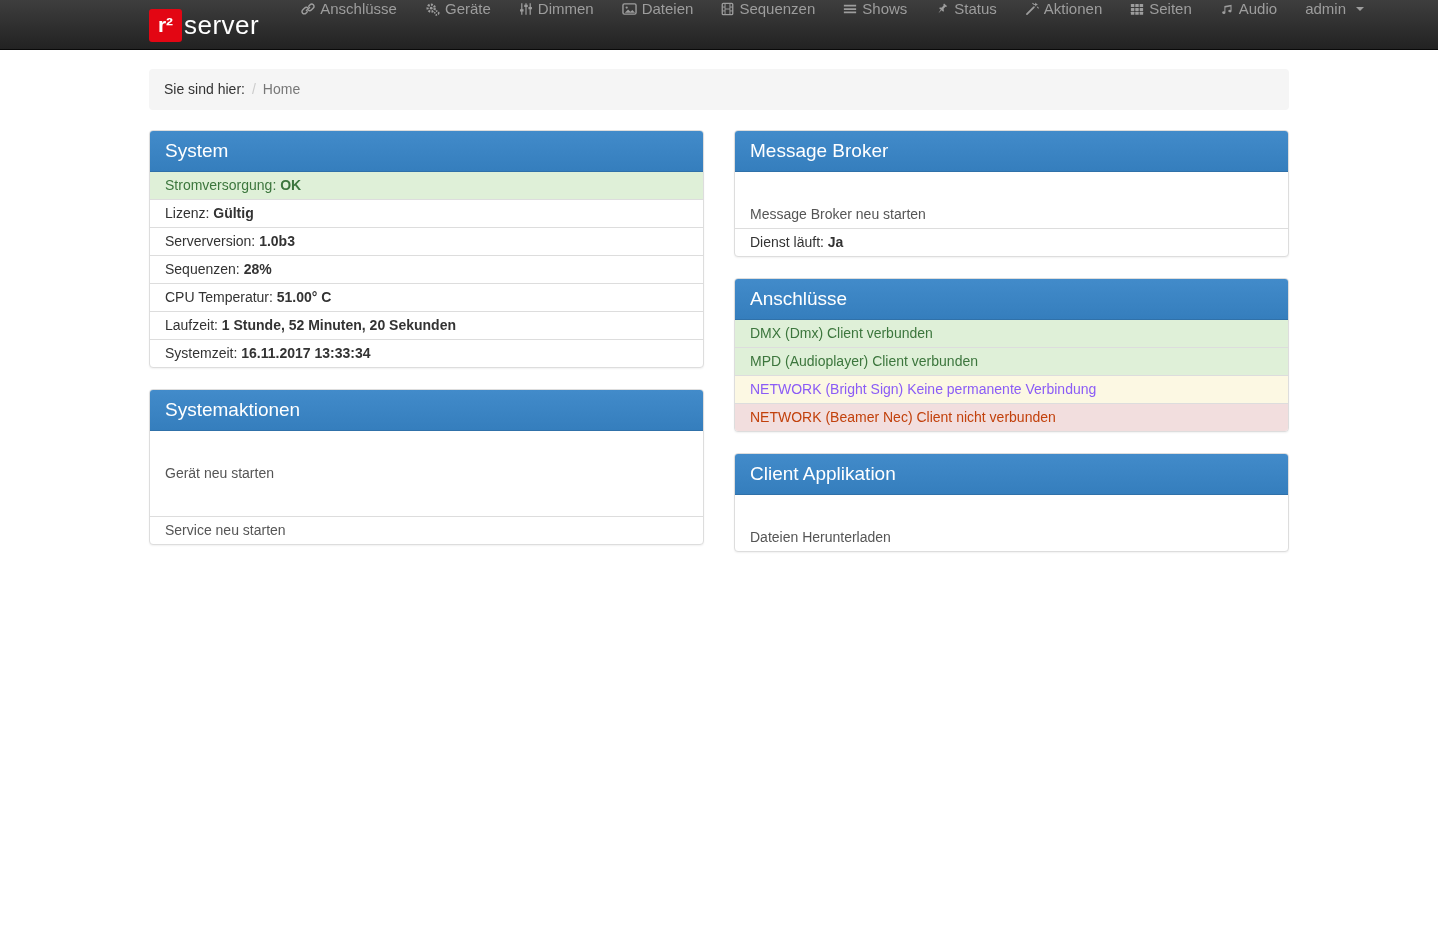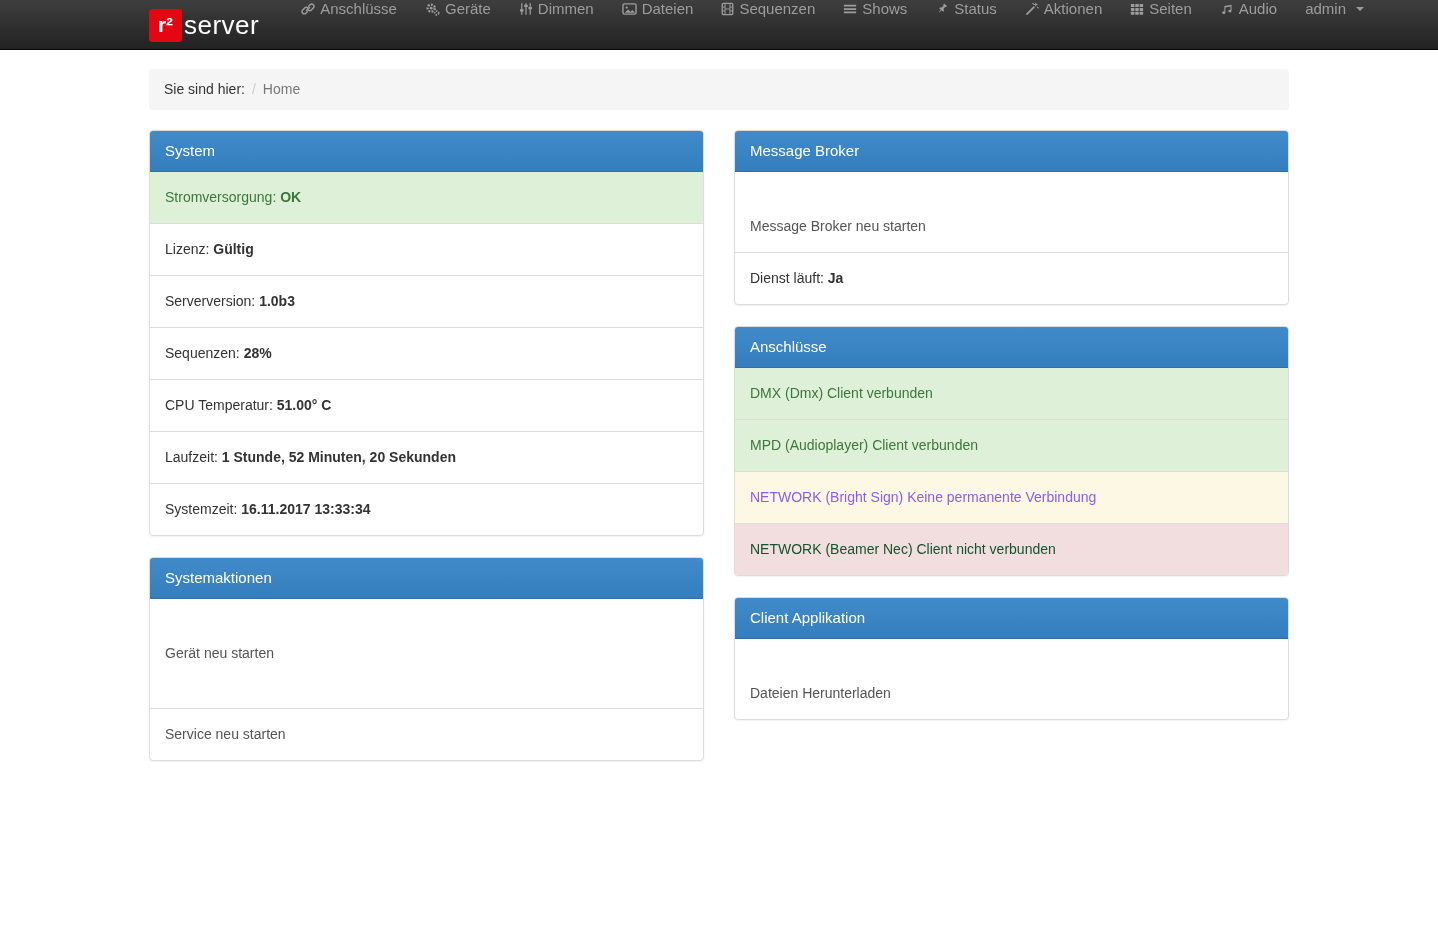--- a/index.html
+++ b/index.html
@@ -107,42 +107,42 @@
     border: 1px solid #ddd;
     border-radius: 4px;
     box-shadow: 0 1px 2px rgba(0,0,0,.06);
     margin-bottom: 21px;
     overflow: hidden;
   }
   .panel-heading {
     background: linear-gradient(to bottom, #428bca 0%, #357ebd 100%);
     border-bottom: 1px solid #3071a9;
     color: #fff;
-    font-size: 15px;
+    font-size: 19px;
     line-height: 20px;
     padding: 10px 15px;
   }
   .lg-item {
     display: block;
-    padding: 15px 15px;
+    padding: 3px 15px;
     line-height: 21px;
     border-top: 1px solid #ddd;
     color: #333;
   }
   .panel-heading + .lg-item { border-top: 0; }
   .lg-item strong { font-weight: bold; }
   .lg-link {
     color: #555;
     text-decoration: none;
     cursor: pointer;
     margin-top: 29px;
   }
   .s-success { background: #dff0d8; color: #3c763d; }
   .s-warning { background: #fcf8e3; color: #8b5cf6; }
-  .s-danger  { background: #f2dede; color: #14532d; }
+  .s-danger  { background: #f2dede; color: #c2410c; }
 </style>
 </head>
 <body>
 
 <div class="page">
 
   <nav class="navbar">
     <div class="container navbar-inner">
       <a class="brand">
         <span class="brand-box">r²</span>

